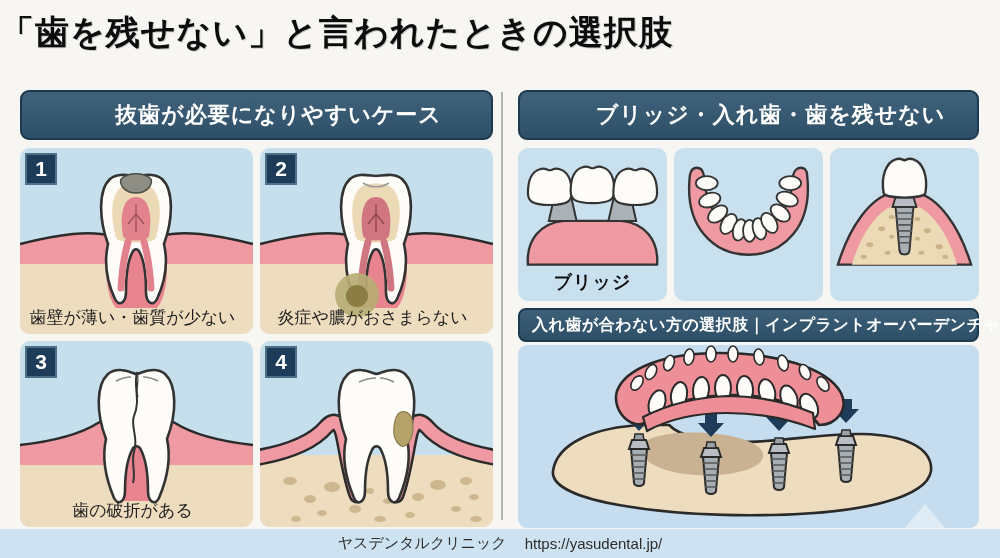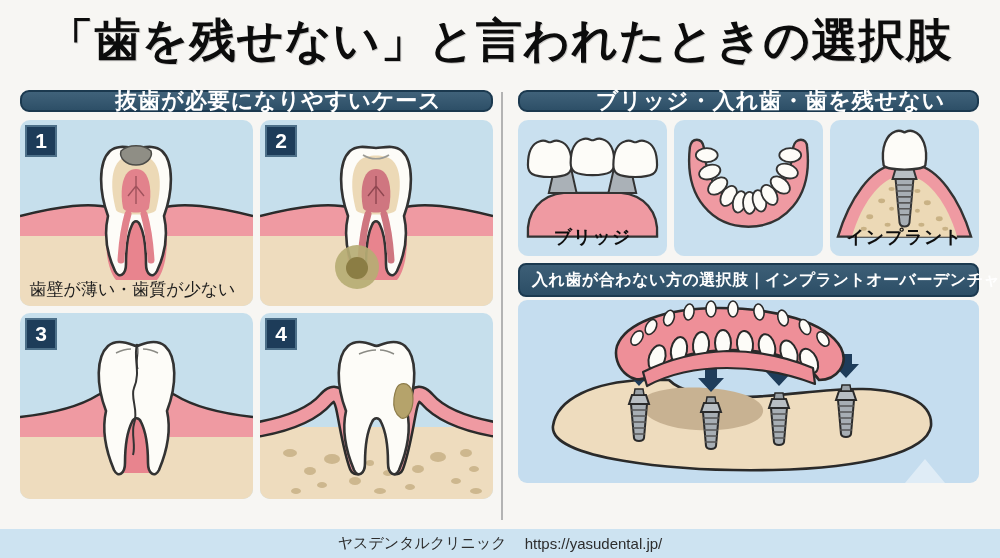--- a/index.html
+++ b/index.html
@@ -3,27 +3,27 @@
 <meta charset="utf-8">
 <style>
   html,body{margin:0;padding:0;}
   .page{
     position:relative;width:1000px;height:558px;overflow:hidden;
     background:#f7f6f3;
     font-family:"Liberation Sans","DejaVu Sans",sans-serif;
   }
   .title{
     position:absolute;top:10px;left:0;right:0;margin:0;
-    text-align:center;font-size:46px;font-weight:800;color:#0c0c0c;
+    text-align:left;font-size:34px;font-weight:800;color:#0c0c0c;
     letter-spacing:1px;text-shadow:1px 1px 0 rgba(0,0,0,.18);
   }
   .col-left{position:absolute;left:20px;top:90px;width:473px;}
   .col-right{position:absolute;left:518px;top:90px;width:461px;}
   .section-header{
-    box-sizing:border-box;height:22px;border-radius:9px;
+    box-sizing:border-box;height:50px;border-radius:9px;
     background:linear-gradient(180deg,#40627a,#2d4f67);
     border:2px solid #1b394f;color:#fff;
     display:flex;align-items:center;justify-content:center;
     font-size:22px;font-weight:700;letter-spacing:1px;padding-left:44px;
   }
   .cases-grid{margin-top:8px;display:grid;grid-template-columns:233px 233px;gap:7px;}
   .case-panel{position:relative;width:233px;height:186px;margin:0;border-radius:10px;overflow:hidden;}
   .case-panel svg{display:block;width:100%;height:100%;}
   .case-number{
     position:absolute;top:5px;left:5px;width:32px;height:32px;box-sizing:border-box;
@@ -32,21 +32,21 @@
     font-size:21px;font-weight:700;
   }
   .case-caption{
     position:absolute;left:0;right:8px;bottom:5px;text-align:center;
     font-family:Liberation Serif, serif;
     font-size:17px;color:#1d1d1d;
   }
   .divider{position:absolute;left:501px;top:92px;width:2px;height:428px;background:#b3b3b3;}
   .options-row{margin-top:8px;display:flex;gap:7px;}
   .option-card{
-    position:relative;flex:1;height:136px;margin:0;
+    position:relative;flex:1;height:153px;margin:0;
     background:#c9e0ef;border-radius:10px;overflow:hidden;
   }
   .option-card svg{display:block;width:100%;height:114px;margin-top:4px;}
   .option-label{
     position:absolute;left:0;right:0;bottom:7px;text-align:center;
     font-size:18px;font-weight:700;color:#0e0e0e;letter-spacing:1px;
   }
   .overdenture{margin-top:7px;}
   .od-header{
     box-sizing:border-box;height:34px;border-radius:8px;
@@ -113,35 +113,37 @@
           <path d="M96,90 C90,68 91,48 100,40 C107,34 125,34 132,40 C141,48 142,68 136,90 C134,96 98,96 96,90 Z" fill="#ecd9b6"></path>
           <path d="M103,88 C100,72 102,58 108,52 C112,48 120,48 124,52 C130,58 132,72 129,88 C127,94 105,94 103,88 Z" fill="#cf7680"></path>
           <path d="M108,94 C104,108 102,124 101,140" stroke="#cf7680" stroke-width="7" fill="none" stroke-linecap="round"></path>
           <path d="M124,94 C128,108 130,124 131,140" stroke="#cf7680" stroke-width="7" fill="none" stroke-linecap="round"></path>
           <path d="M116,56 L116,84 M116,66 L108,76 M116,66 L124,76" stroke="#8f4650" stroke-width="1.4" fill="none"></path>
           <path d="M103,35 C111,40 121,40 129,35" stroke="#9a9a94" stroke-width="1.6" fill="none"></path>
           <circle cx="97" cy="147" r="22" fill="#b6ad74" opacity="0.92"></circle>
           <circle cx="97" cy="148" r="11" fill="#8b7d44"></circle>
         </svg>
         <div class="case-number">2</div>
+        <figcaption class="case-caption">炎症や膿がおさまらない</figcaption>
       </figure>
 
       <figure class="case-panel">
         <svg viewBox="0 0 233 186" preserveAspectRatio="none">
           <rect width="233" height="186" fill="#c6dfec"></rect>
           <rect y="104" width="233" height="82" fill="#eedcbe"></rect>
           <path d="M0,104 C36,100 62,92 78,82 C86,77 92,82 95,92 C99,104 101,122 106,140 L127,140 C132,122 134,104 138,92 C141,82 147,77 155,82 C171,92 197,100 233,104 L233,124 L0,124 Z" fill="#ef9aa2"></path>
           <path d="M0,104 C36,100 62,92 78,82 C86,77 92,82 95,92 C99,104 101,122 106,140 M127,140 C132,122 134,104 138,92 C141,82 147,77 155,82 C171,92 197,100 233,104" fill="none" stroke="#2b2b2b" stroke-width="2.5"></path>
           <path d="M92,100 C88,122 92,146 100,160 L134,160 C142,146 146,122 142,100 Z" fill="#e8848e"></path>
           <path d="M86,98 C76,72 76,44 88,33 C96,26 108,30 113,32 C115,33 118,33 120,32 C125,30 137,26 145,33 C157,44 157,72 147,98 C151,116 147,138 139,157 C135,165 128,161 128,150 C128,133 125,117 121,109 C119,104 114,104 112,109 C108,117 105,133 105,150 C105,161 98,165 94,157 C86,138 82,116 86,98 Z" fill="#fdfcf8" stroke="#333" stroke-width="2.6" stroke-linejoin="round"></path>
           <path d="M117,31 C113,45 121,59 114,75 C110,85 119,97 114,111 C111,121 116,132 113,142" stroke="#333" stroke-width="2" fill="none"></path>
           <path d="M117,31 C120,40 115,48 118,56" stroke="#333" stroke-width="1.2" fill="none"></path>
           <path d="M96,40 C102,37 107,36 111,36 M138,40 C132,37 127,36 123,36" stroke="#8a8a84" stroke-width="1.4" fill="none"></path>
         </svg>
         <div class="case-number">3</div>
+        <figcaption class="case-caption">歯の破折がある</figcaption>
       </figure>
 
       <figure class="case-panel">
         <svg viewBox="0 0 233 186" preserveAspectRatio="none">
           <rect width="233" height="186" fill="#c6dfec"></rect>
           <rect y="114" width="233" height="72" fill="#eedcbe"></rect>
           <g fill="#cdb78e">
             <ellipse cx="30" cy="140" rx="7" ry="4"></ellipse>
               <ellipse cx="50" cy="158" rx="6" ry="4"></ellipse>
             <ellipse cx="72" cy="146" rx="8" ry="5"></ellipse>
@@ -234,21 +236,20 @@
               <ellipse cx="116" cy="104" rx="3" ry="2"></ellipse>
             <ellipse cx="62" cy="84" rx="2.5" ry="2"></ellipse>
               <ellipse cx="88" cy="86" rx="2.5" ry="2"></ellipse>
           </g>
           <path d="M66,54 L84,54 L80,98 C79,103 71,103 70,98 Z" fill="#a7aeb4" stroke="#333" stroke-width="2"></path>
           <path d="M66,60 L84,60 M66.5,66 L83.5,66 M67,72 L83,72 M67.5,78 L82.5,78 M68,84 L82,84 M69,90 L81,90" stroke="#555" stroke-width="1.6"></path>
           <rect x="70" y="38" width="10" height="7" fill="#9aa1a7" stroke="#333" stroke-width="1.4"></rect>
           <path d="M63,54 L87,54 L84,44 L66,44 Z" fill="#b8bec3" stroke="#333" stroke-width="2"></path>
           <path d="M54,40 C51,22 57,9 66,6 C71,4 74,7 75,7 C76,7 79,4 84,6 C93,9 99,22 96,40 C94,46 56,46 54,40 Z" fill="#fdfcf8" stroke="#333" stroke-width="2.4"></path>
         </svg>
-        <figcaption class="option-label">インプラント</figcaption>
       </figure>
 
     </div>
 
     <div class="overdenture">
       <div class="od-header">入れ歯が合わない方の選択肢｜インプラントオーバーデンチャー</div>
       <div class="od-body">
         <svg viewBox="0 0 455 183">
           <defs>
             <g id="imp">

